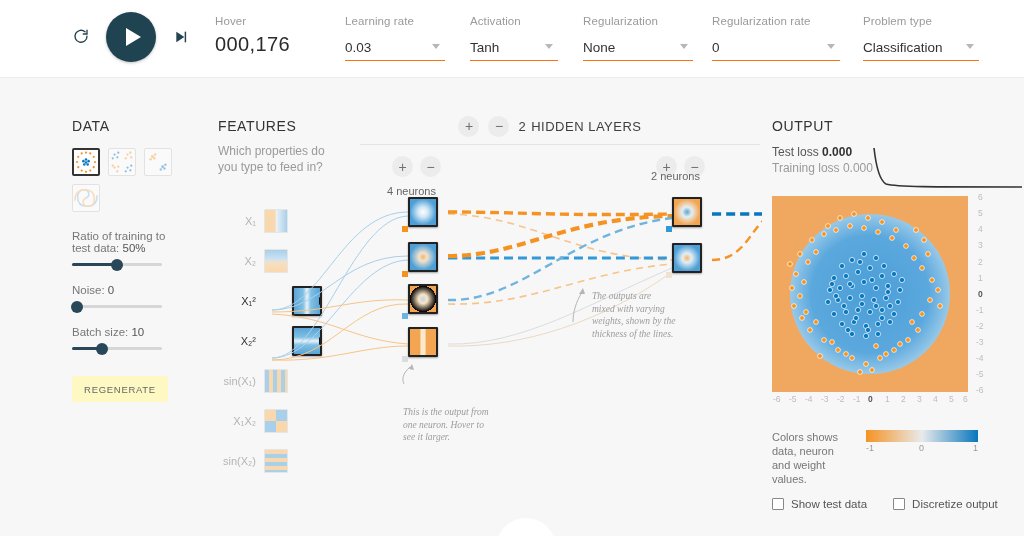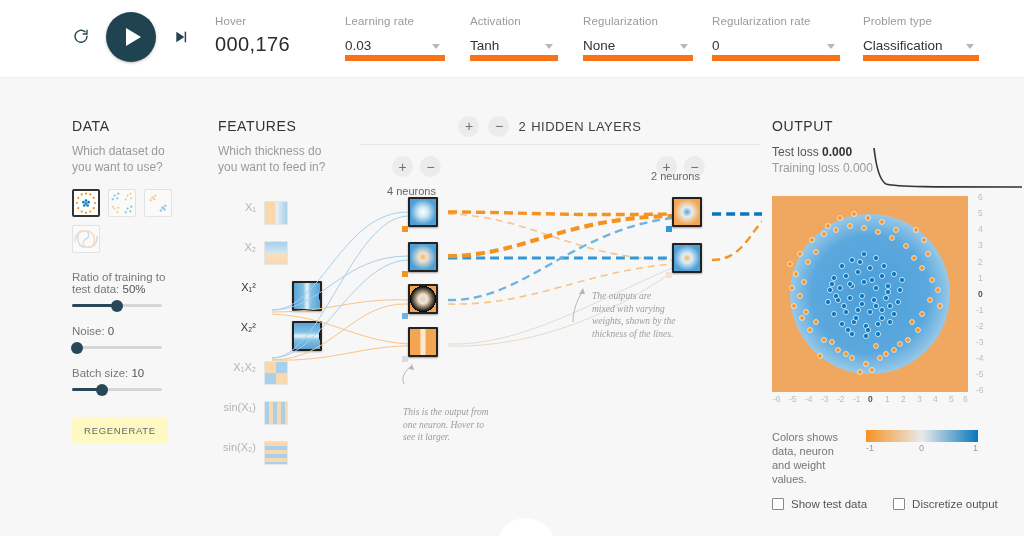--- a/index.html
+++ b/index.html
@@ -32,21 +32,21 @@
     border-left: 15px solid #fff; border-top: 9px solid transparent; border-bottom: 9px solid transparent;
   }
 
   .hfield { position: absolute; top: 15px; }
   .hfield .lbl {
     font-size: 11.5px; color: #9a9a9a; letter-spacing: .1px; white-space: nowrap;
   }
   .hfield .bigval { font-size: 20px; color: #2b2b2b; margin-top: 6px; letter-spacing: .4px; }
   .sel {
     position: relative; margin-top: 8px;
-    border-bottom: 6px solid #f97316; height: 26px;
+    border-bottom: 1px solid #f97316; height: 26px;
     display: flex; align-items: center; cursor: pointer;
   }
   .sel .val { font-size: 13.5px; color: #333; }
   .sel .caret {
     position: absolute; right: 5px; top: 9px;
     width: 0; height: 0;
     border-left: 4px solid transparent; border-right: 4px solid transparent;
     border-top: 5px solid #b7b7b7;
   }
 
@@ -75,21 +75,21 @@
   }
   .regen-btn {
     margin-top: 26px; width: 96px; height: 26px;
     background: #fef9c3; color: #666; border: none; border-radius: 2px;
     font-size: 9.5px; letter-spacing: .7px; cursor: pointer; font-family: inherit;
   }
 
   
   #features-panel { position: absolute; left: 218px; top: 118px; width: 120px; }
   .feat-list { margin-top: 26px; }
-  .feat-row { display: flex; height: 40px; }
+  .feat-row { display: flex; align-items: center; height: 40px; }
   .feat-lbl {
     width: 46px; text-align: right; padding-right: 8px;
     font-size: 11px; color: #b4b4b4; white-space: nowrap;
   }
   .feat-row.active .feat-lbl { color: #333; }
   .feat-sq {
     width: 24px; height: 24px; border-radius: 1px; cursor: pointer;
     border: 1px solid #e5e5e5; position: relative; overflow: hidden;
   }
   .feat-row.active .feat-sq { border: 2px solid #222; width: 30px; height: 30px; box-shadow: 0 1px 2px rgba(0,0,0,.3); }
@@ -228,21 +228,20 @@
       <div class="lbl">Problem type</div>
       <div class="sel">
         <span class="val">Classification</span>
         <span class="caret"></span>
       </div>
     </div>
   </div>
 
   <div id="data-panel">
     <div class="sec-title">DATA</div>
-    <div class="sec-sub">Which dataset do you want to use?</div>
 
     <div class="thumbs">
       <div class="thumb sel-th">
         <svg width="100%" height="100%" viewBox="0 0 28 28">
           <g fill="#f59322">
             <circle cx="14" cy="3" r="1.3"></circle>
               <circle cx="19" cy="4" r="1.3"></circle>
               <circle cx="23" cy="8" r="1.3"></circle>
             <circle cx="24.5" cy="14" r="1.3"></circle>
               <circle cx="23" cy="20" r="1.3"></circle>
@@ -343,21 +342,21 @@
         <div class="fill" style="width:30px"></div>
         <div class="knob" style="left:24px"></div>
       </div>
     </div>
 
     <button class="regen-btn">REGENERATE</button>
   </div>
 
   <div id="features-panel">
     <div class="sec-title">FEATURES</div>
-    <div class="sec-sub">Which thickness do you want to feed in?</div>
+    <div class="sec-sub">Which properties do you type to feed in?</div>
 
     <div class="feat-list">
       <div class="feat-row">
         <div class="feat-lbl">X₁</div>
         <div class="feat-sq" style="background:linear-gradient(to right,#f9d8ae 0%,#f9d8ae 45%,#e9f0f6 52%,#a8d0ea 100%)"></div>
       </div>
       <div class="feat-row">
         <div class="feat-lbl">X₂</div>
         <div class="feat-sq" style="background:linear-gradient(to bottom,#a8d0ea 0%,#cfe3f2 45%,#f5e0c2 55%,#f9d8ae 100%)"></div>
       </div>
@@ -365,35 +364,35 @@
         <div class="feat-lbl">X₁²</div>
         <div class="feat-sq" style="background:linear-gradient(to right,#5ba4d6 0%,#7fc0e4 35%,#eaf3f9 50%,#7fc0e4 65%,#5ba4d6 100%)">
           <span class="out-dot"></span>
         </div>
       </div>
       <div class="feat-row active">
         <div class="feat-lbl">X₂²</div>
         <div class="feat-sq" style="background:linear-gradient(to bottom,#5ba4d6 0%,#7fc0e4 35%,#eaf3f9 50%,#7fc0e4 65%,#5ba4d6 100%)">
           <span class="out-dot"></span>
         </div>
+      </div>
+      <div class="feat-row">
+        <div class="feat-lbl">sin(X₁)</div>
+        <div class="feat-sq" style="background:repeating-linear-gradient(to right,#a8d0ea 0px,#a8d0ea 4px,#f9d8ae 4px,#f9d8ae 8px)"></div>
       </div>
       <div class="feat-row">
         <div class="feat-lbl">X₁X₂</div>
         <div class="feat-sq" style="padding:0">
           <svg width="100%" height="100%" viewBox="0 0 2 2" preserveAspectRatio="none">
             <rect x="0" y="0" width="1" height="1" fill="#f9d8ae"></rect>
             <rect x="1" y="0" width="1" height="1" fill="#a8d0ea"></rect>
             <rect x="0" y="1" width="1" height="1" fill="#a8d0ea"></rect>
             <rect x="1" y="1" width="1" height="1" fill="#f9d8ae"></rect>
           </svg>
         </div>
-      </div>
-      <div class="feat-row">
-        <div class="feat-lbl">sin(X₁)</div>
-        <div class="feat-sq" style="background:repeating-linear-gradient(to right,#a8d0ea 0px,#a8d0ea 4px,#f9d8ae 4px,#f9d8ae 8px)"></div>
       </div>
       <div class="feat-row">
         <div class="feat-lbl">sin(X₂)</div>
         <div class="feat-sq" style="background:repeating-linear-gradient(to bottom,#f9d8ae 0px,#f9d8ae 4px,#a8d0ea 4px,#a8d0ea 8px)"></div>
       </div>
     </div>
   </div>
 
   <div id="net">
 

